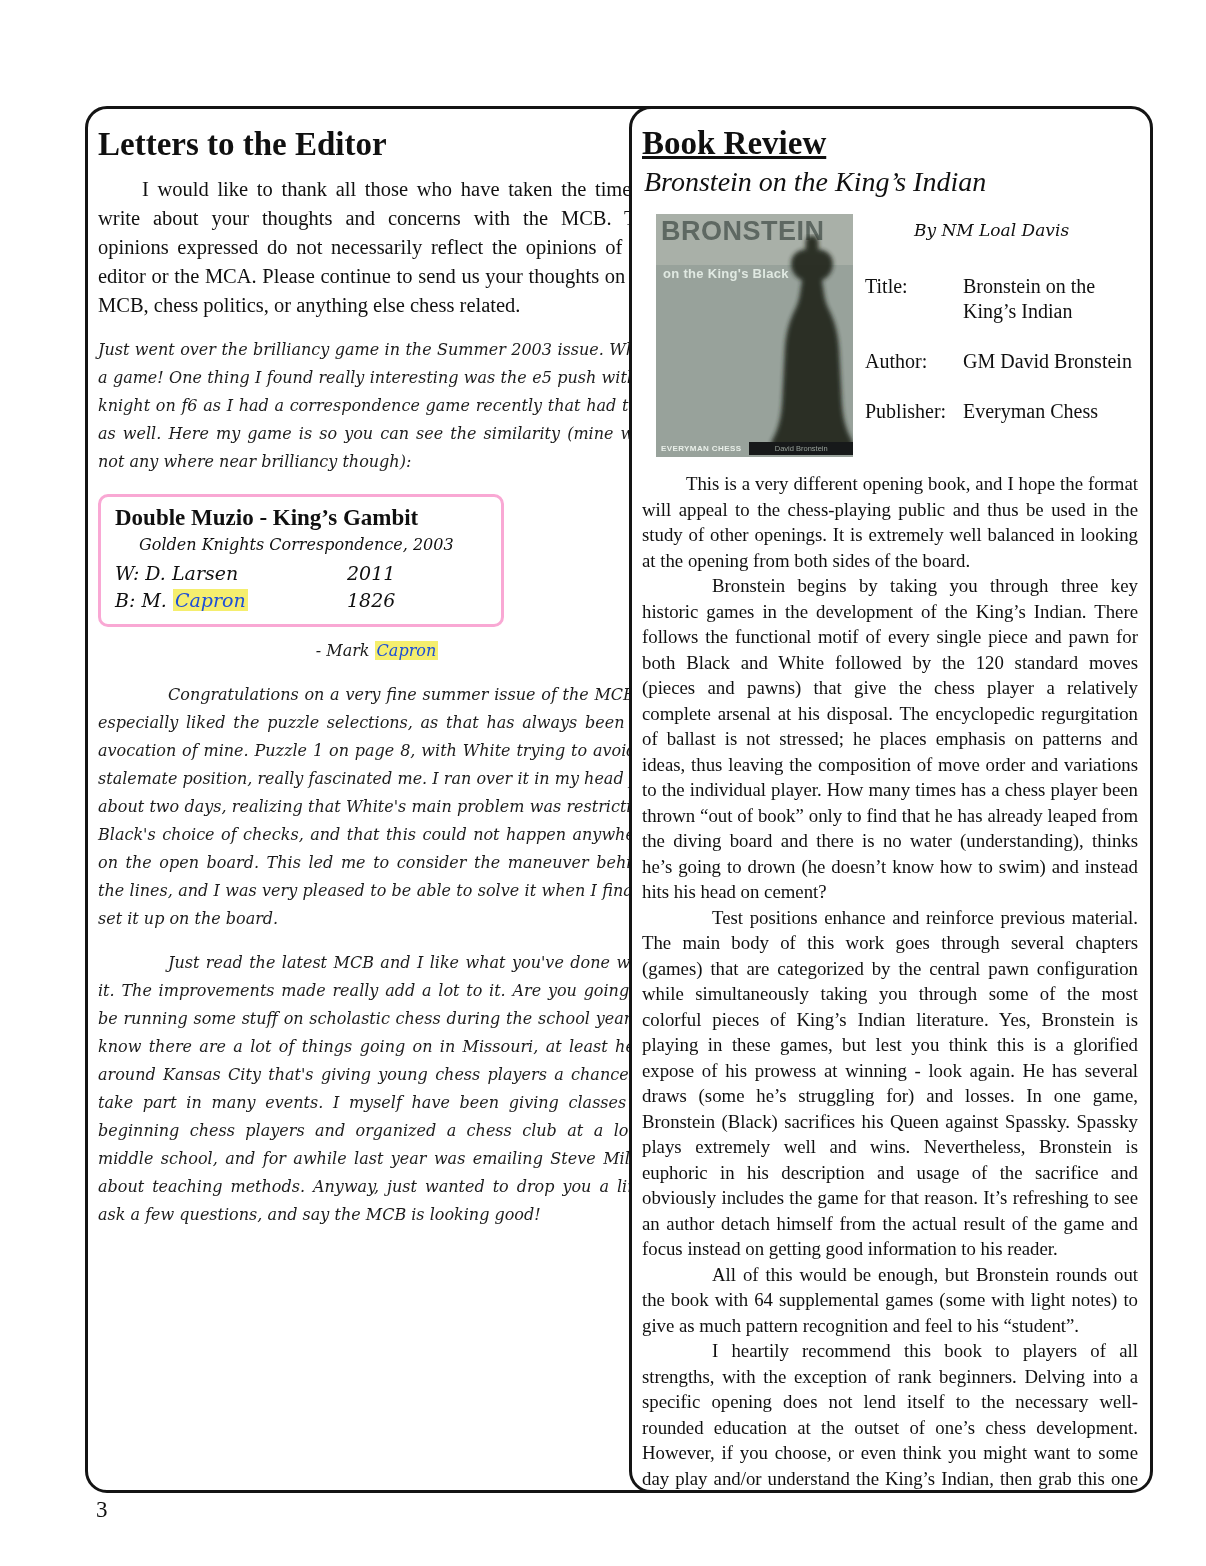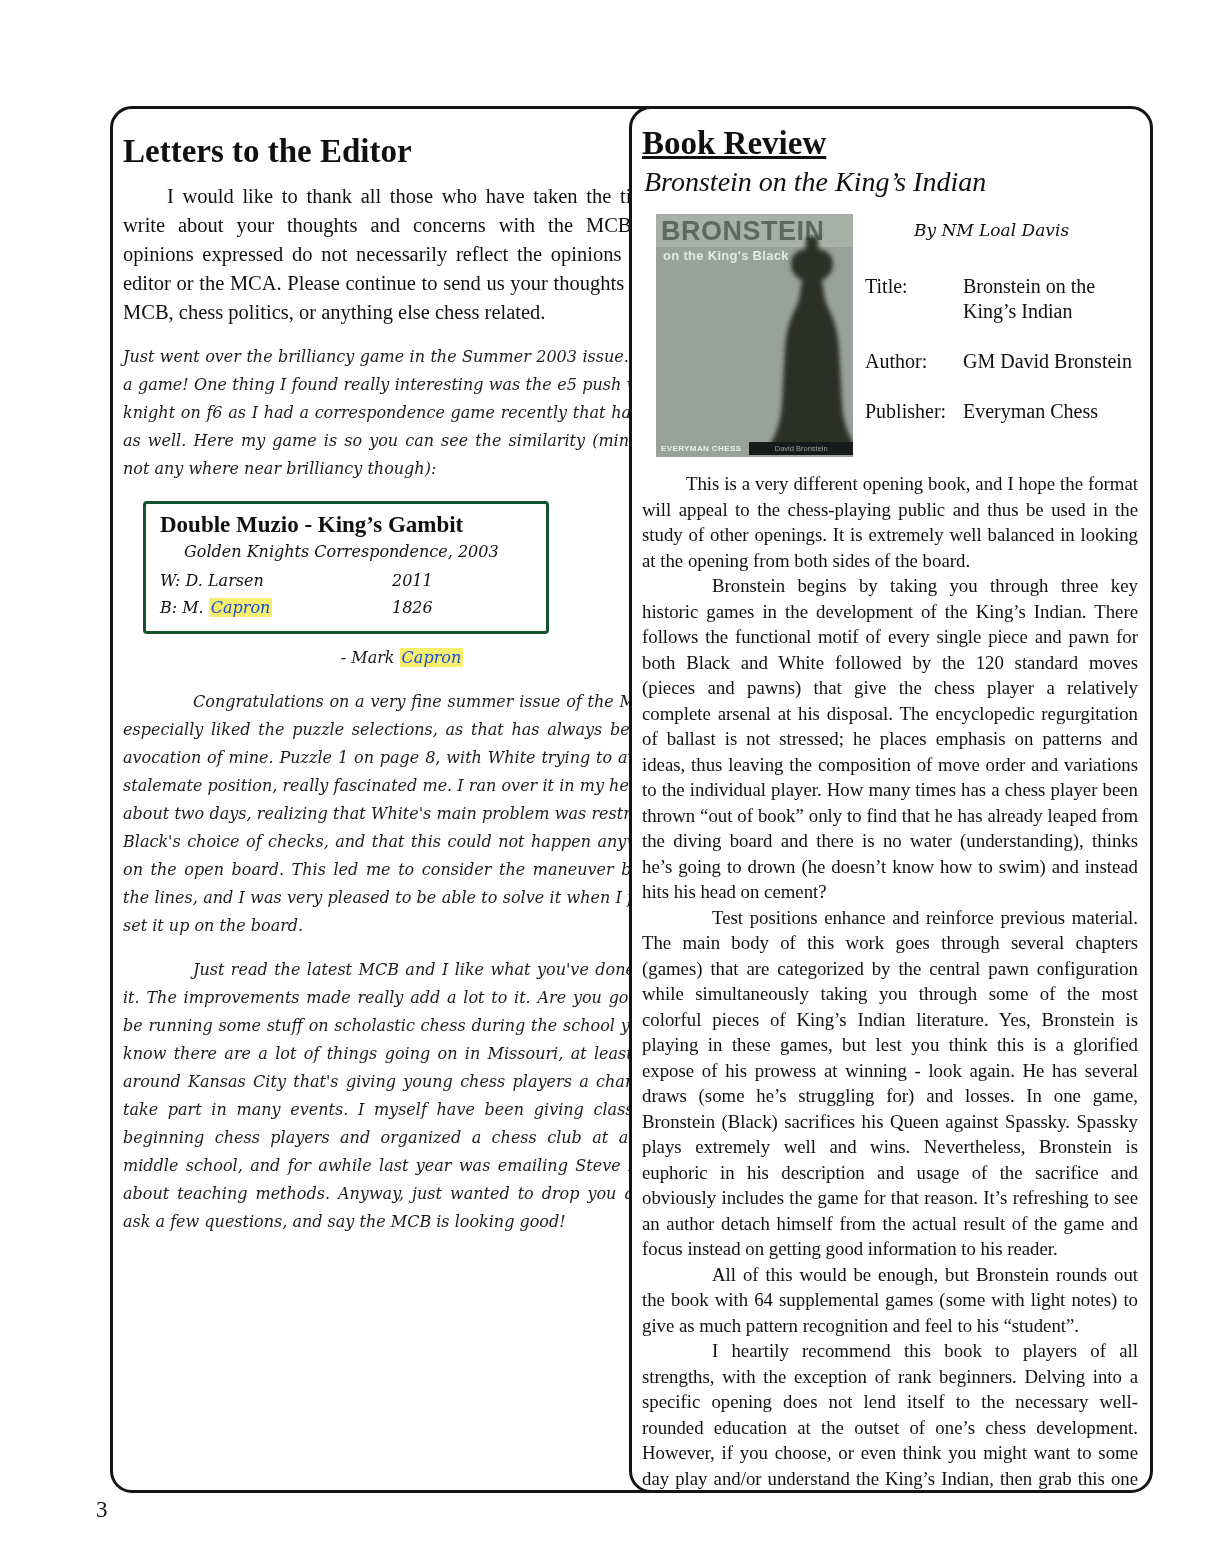--- a/index.html
+++ b/index.html
@@ -4,41 +4,41 @@
 <style>
   html,body{margin:0;padding:0;}
   body{
     width:1206px;height:1566px;position:relative;background:#ffffff;
     font-family:"Liberation Serif",serif;color:#101010;
   }
   .box{
     position:absolute;border:3px solid #141414;border-radius:22px;
     background:#fff;box-sizing:border-box;overflow:hidden;
   }
-  #letters-box{left:110px;top:106px;width:586px;height:1387px;padding:14px 12px 0 10px;}
+  #letters-box{left:85px;top:106px;width:586px;height:1387px;padding:7px 12px 0 10px;}
   #review-box{left:629px;top:106px;width:524px;height:1387px;padding:10px 12px 0 10px;}
 
   h1{font-size:33px;font-weight:bold;margin:10px 0 12px 0;font-family:"Liberation Serif",serif;}
   .roman{font-size:20.5px;line-height:29px;text-align:justify;margin:0;}
   .indent-sm{text-indent:44px;}
   .indent-lg{text-indent:70px;}
 
   .ital{
     font-family:"DejaVu Serif",serif;font-style:italic;font-size:16px;
     line-height:28px;text-align:justify;margin:16px 4px 0 0;color:#1c1c1c;
   }
   .sigline{margin:0;text-align:left;}
 
   .game-card{
-    border:3px solid #14532d;border-radius:4px;width:406px;
-    margin:18px 0 10px 20px;padding:8px 14px 10px 14px;box-sizing:border-box;
+    border:3px solid #f9a8d4;border-radius:10px;width:406px;
+    margin:18px 0 10px 0;padding:8px 14px 10px 14px;box-sizing:border-box;
   }
   .game-title{font-size:23px;font-weight:bold;font-family:"Liberation Serif",serif;}
   .game-event{font-family:"DejaVu Serif",serif;font-style:italic;font-size:16px;margin:4px 0 6px 24px;}
-  .game-row{display:flex;font-family:"DejaVu Serif",serif;font-style:italic;font-size:16px;line-height:27px;}
+  .game-row{display:flex;font-family:"DejaVu Serif",serif;font-style:italic;font-size:19px;line-height:27px;}
   .game-name{width:232px;flex:none;}
   .game-rating{flex:none;}
 
   .moves{
     font-weight:bold;font-size:20px;line-height:28px;text-align:justify;
     margin:4px 0 0 0;letter-spacing:0.2px;
   }
   .sig-mark{margin:8px 0 0 0;text-align:center;}
 
   mark{
@@ -50,21 +50,21 @@
   #review-box h1{margin:6px 0 4px 0;text-decoration:underline;}
   .subtitle{
     font-style:italic;font-weight:normal;font-size:28px;
     margin:4px 0 16px 2px;font-family:"Liberation Serif",serif;
   }
   .cover-row{display:flex;margin:2px 0 14px 0;}
   .cover{
     width:197px;height:243px;flex:none;margin-left:14px;position:relative;
     background:var(--cover_bg,#98A29B);overflow:hidden;
   }
-  .cover-top{background:var(--cover_band,#ABB2AA);padding:3px 0 2px 5px;}
+  .cover-top{background:var(--cover_band,#ABB2AA);padding:3px 0 20px 5px;}
   .cover-title{
     font-family:"Liberation Sans",sans-serif;font-weight:bold;font-size:27px;
     color:var(--cover_title,#5E6862);letter-spacing:0.5px;line-height:28px;
   }
   .cover-sub{
     font-family:"Liberation Sans",sans-serif;font-weight:bold;font-size:13px;
     color:var(--cover_text,#E0E9E2);letter-spacing:0.3px;padding:1px 0 0 7px;
   }
   .cover svg{position:absolute;right:-14px;bottom:15px;}
   .cover-strip{

